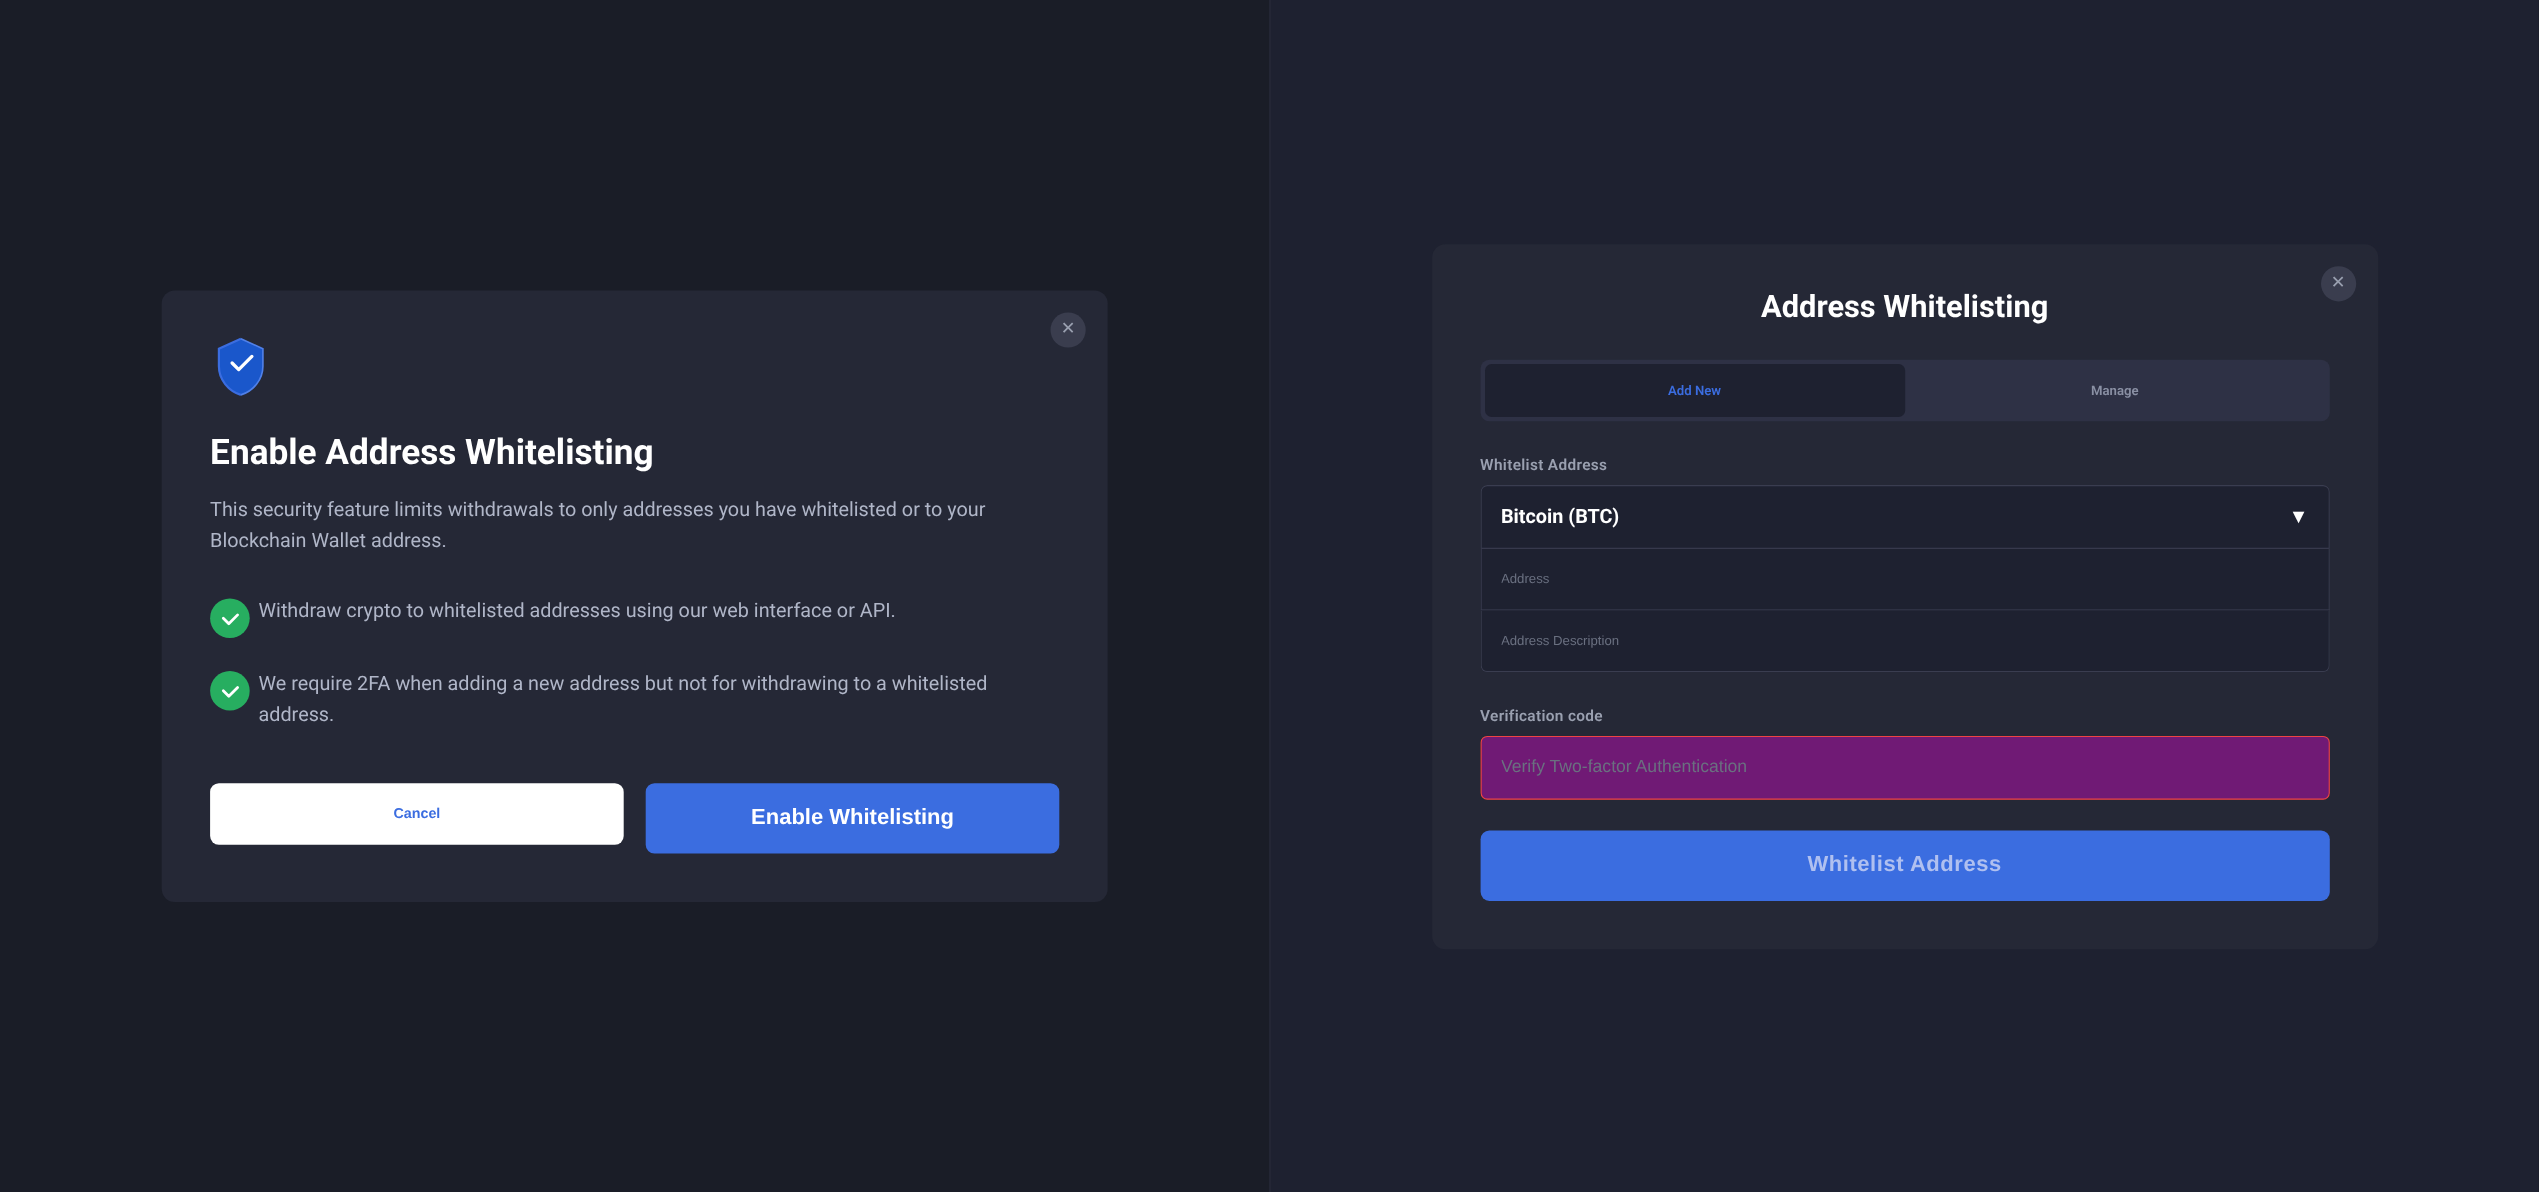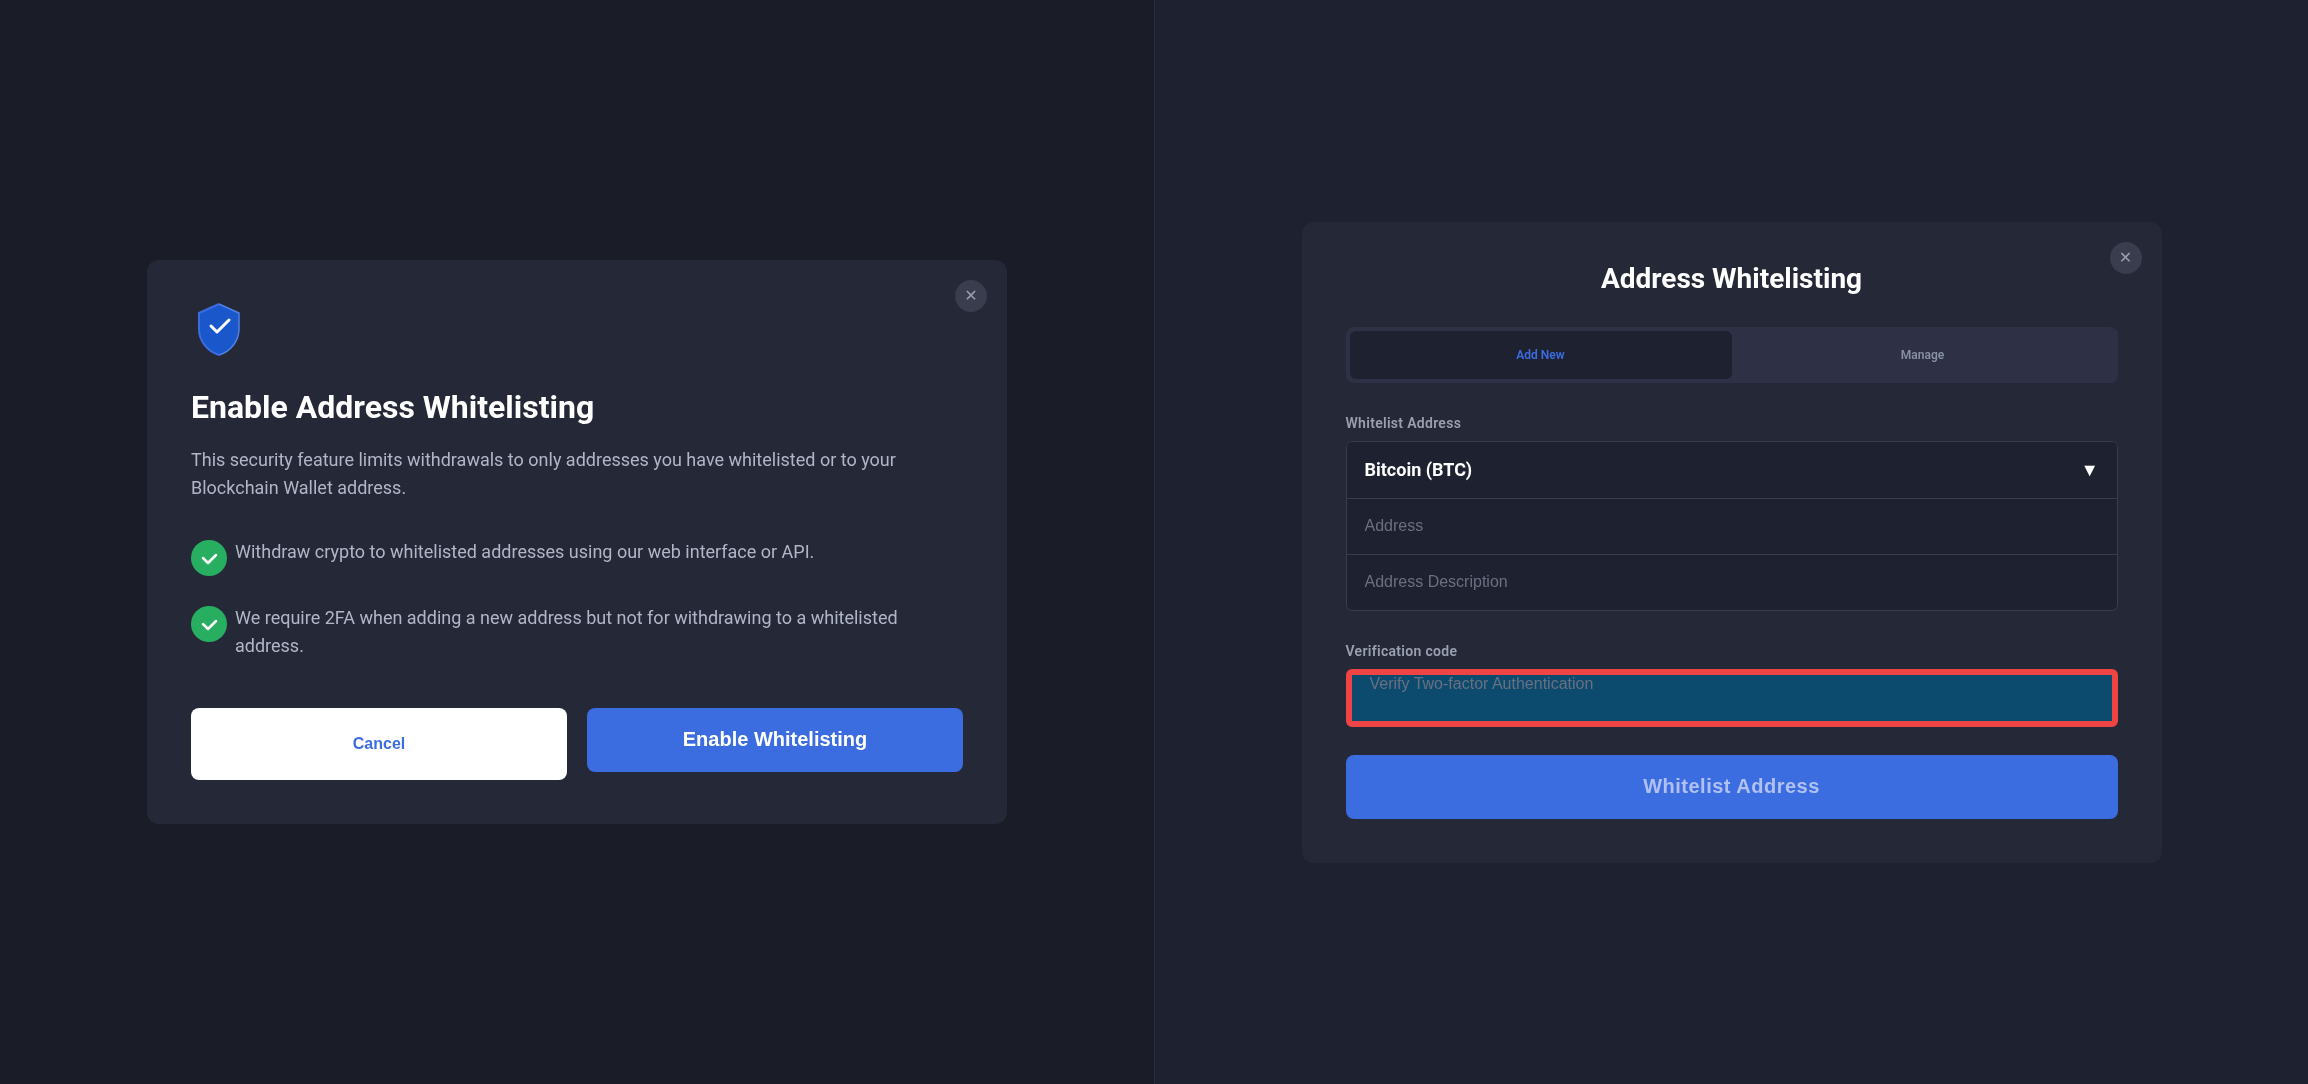--- a/index.html
+++ b/index.html
@@ -123,25 +123,25 @@
       line-height: 1.55;
     }
 
     .btn-row {
       display: flex;
       gap: 20px;
     }
 
     .btn-cancel {
       flex: 1;
-      height: 72px;
+      height: 56px;
       background: #ffffff;
       border: none;
       border-radius: 8px;
-      font-size: 16px;
+      font-size: 13px;
       font-weight: 700;
       color: #3b6de0;
       cursor: pointer;
     }
 
     .btn-enable {
       flex: 1;
       height: 64px;
       background: #3b6de0;
       border: none;
@@ -242,46 +242,46 @@
     }
 
     .input-field:last-child {
       border-radius: 0 0 6px 6px;
     }
 
     .input-field input {
       background: transparent;
       border: none;
       outline: none;
-      font-size: 16px;
+      font-size: 12px;
       color: #9aa0b0;
       width: 100%;
     }
 
     .input-field input::placeholder {
       color: #6a7080;
     }
 
     .address-fields-group {
       border-radius: 6px;
       overflow: hidden;
       margin-bottom: 32px;
     }
 
     .verification-section {
       margin-bottom: 28px;
     }
 
     .verify-input-wrap {
-      border: 6px solid #ef4444;
+      border: 1px solid #ef4444;
       border-radius: 6px;
-      background: #0c4a6e;
+      background: #701a75;
       height: 58px;
       display: flex;
-      align-items: flex-start;
+      align-items: center;
       padding: 0 18px;
     }
 
     .verify-input-wrap input {
       background: transparent;
       border: none;
       outline: none;
       font-size: 16px;
       color: #9aa0b0;
       width: 100%;

